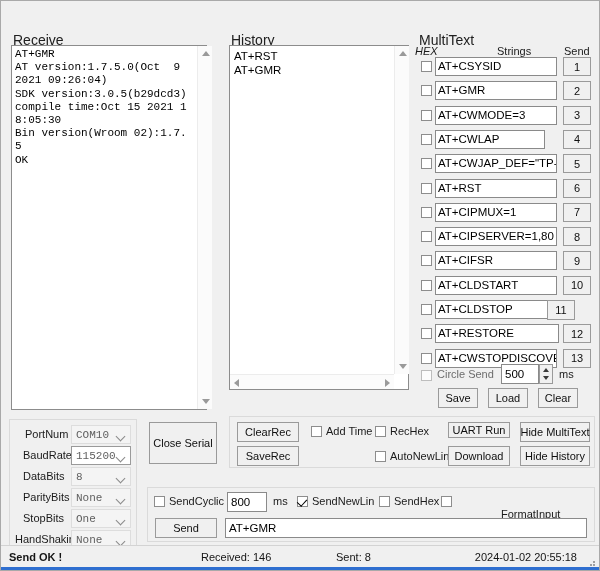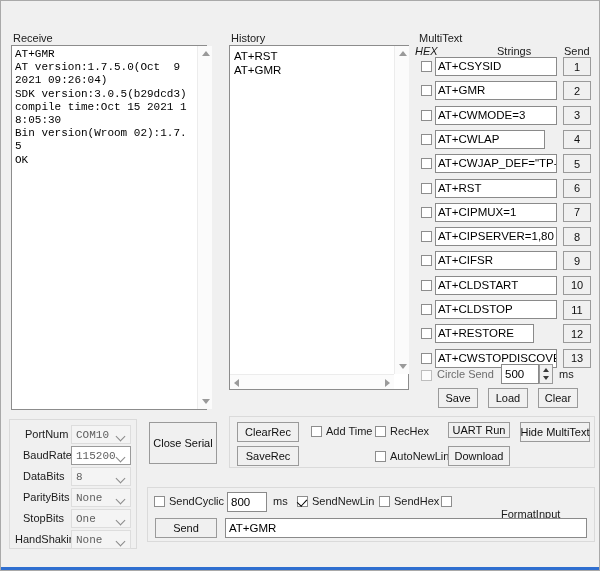--- a/index.html
+++ b/index.html
@@ -54,21 +54,21 @@
   .win-btn {
     width: 46px; height: 30px;
     display: flex; align-items: center; justify-content: center;
     font-size: 12px; color: #303030;
   }
   .win-btn svg { display: block; }
 
   
   .grp-label {
     position: absolute;
-    font-size: 11px; color: #202020;
+    font-size: 14px; color: #202020;
     background: transparent;
   }
 
   
   .textpanel {
     position: absolute;
     background: #ffffff;
     border: 1px solid #8c8c8c;
     box-sizing: border-box;
     overflow: hidden;
@@ -374,23 +374,23 @@
       <div class="btn btn-sm" style="left: 562px; top: 250.4px; width: 28px; height: 19px;">9</div>
       <div class="cb" style="position: absolute; left: 420px; top: 278.7px;"></div>
       <div class="mt-input" style="left: 434px; top: 274.7px; width: 122px;">
         <span>AT+CLDSTART</span>
       </div>
       <div class="btn btn-sm" style="left: 562px; top: 274.7px; width: 28px; height: 19px;">10</div>
       <div class="cb" style="position: absolute; left: 420px; top: 303px;"></div>
       <div class="mt-input" style="left: 434px; top: 299px; width: 122px;">
         <span>AT+CLDSTOP</span>
       </div>
-      <div class="btn btn-sm" style="left: 562px; top: 299px; width: 28px; height: 20px;">11</div>
+      <div class="btn btn-sm" style="left: 546px; top: 299px; width: 28px; height: 20px;">11</div>
       <div class="cb" style="position: absolute; left: 420px; top: 327.3px;"></div>
-      <div class="mt-input" style="left: 434px; top: 323.3px; width: 99px;">
+      <div class="mt-input" style="left: 434px; top: 323.3px; width: 124px;">
         <span>AT+RESTORE</span>
       </div>
       <div class="btn btn-sm" style="left: 562px; top: 323.3px; width: 28px; height: 19px;">12</div>
       <div class="cb" style="position: absolute; left: 420px; top: 351.6px;"></div>
       <div class="mt-input" style="left: 434px; top: 347.6px; width: 122px;">
         <span>AT+CWSTOPDISCOVER</span>
       </div>
       <div class="btn btn-sm" style="left: 562px; top: 347.6px; width: 28px; height: 19px;">13</div>
     </div>
 
@@ -460,20 +460,21 @@
   <div class="cb" style="left:374px; top:425px;"></div>
   <div class="lbl" style="left:389px; top:424px;">RecHex</div>
 
   <div class="cb" style="left:374px; top:450px;"></div>
   <div class="lbl" style="left:389px; top:449px;">AutoNewLine</div>
 
   <div class="btn" style="left:447px; top:421px; width:62px; height:16px;">UART Run</div>
   <div class="btn" style="left:447px; top:445px; width:62px; height:20px;">Download</div>
 
   <div class="btn" style="left:519px; top:421px; width:70px; height:20px;">Hide MultiText</div>
+  <div class="btn" style="left:519px; top:445px; width:70px; height:20px;">Hide History</div>
 
   <div class="gbox" style="left:146px; top:486px; width:448px; height:55px;"></div>
 
   <div class="cb" style="left:153px; top:495px;"></div>
   <div class="lbl" style="left:168px; top:494px;">SendCyclic</div>
   <div class="tinput" style="left:226px; top:491px; width:40px; height:20px;">
     <span>800</span>
   </div>
   <div class="lbl" style="left:272px; top:494px;">ms</div>
 
@@ -484,15 +485,26 @@
   <div class="lbl" style="left:393px; top:494px;">SendHex</div>
 
   <div class="cb" style="left:440px; top:495px;"></div>
   <div class="lbl" style="left:455px; top:507px;padding-left:45px;">FormatInput</div>
 
   <div class="btn" style="left:154px; top:517px; width:62px; height:20px;">Send</div>
   <div class="tinput" style="left:224px; top:517px; width:362px; height:20px;">
     <span>AT+GMR</span>
   </div>
 
+  <div class="statusbar">
+    <div class="st st-bold" style="left:8px;">Send OK !</div>
+    <div class="st" style="left:200px;">Received: 146</div>
+    <div class="st" style="left:335px;">Sent: 8</div>
+    <div class="st" style="right:22px;">2024-01-02 20:55:18</div>
+    <div class="grip">
+      <i style="left:7px; top:7px;"></i>
+      <i style="left:4px; top:7px;"></i>
+      <i style="left:7px; top:4px;"></i>
+    </div>
+  </div>
   <div class="accent-line"></div>
 
 </div>
 
 </body></html>

